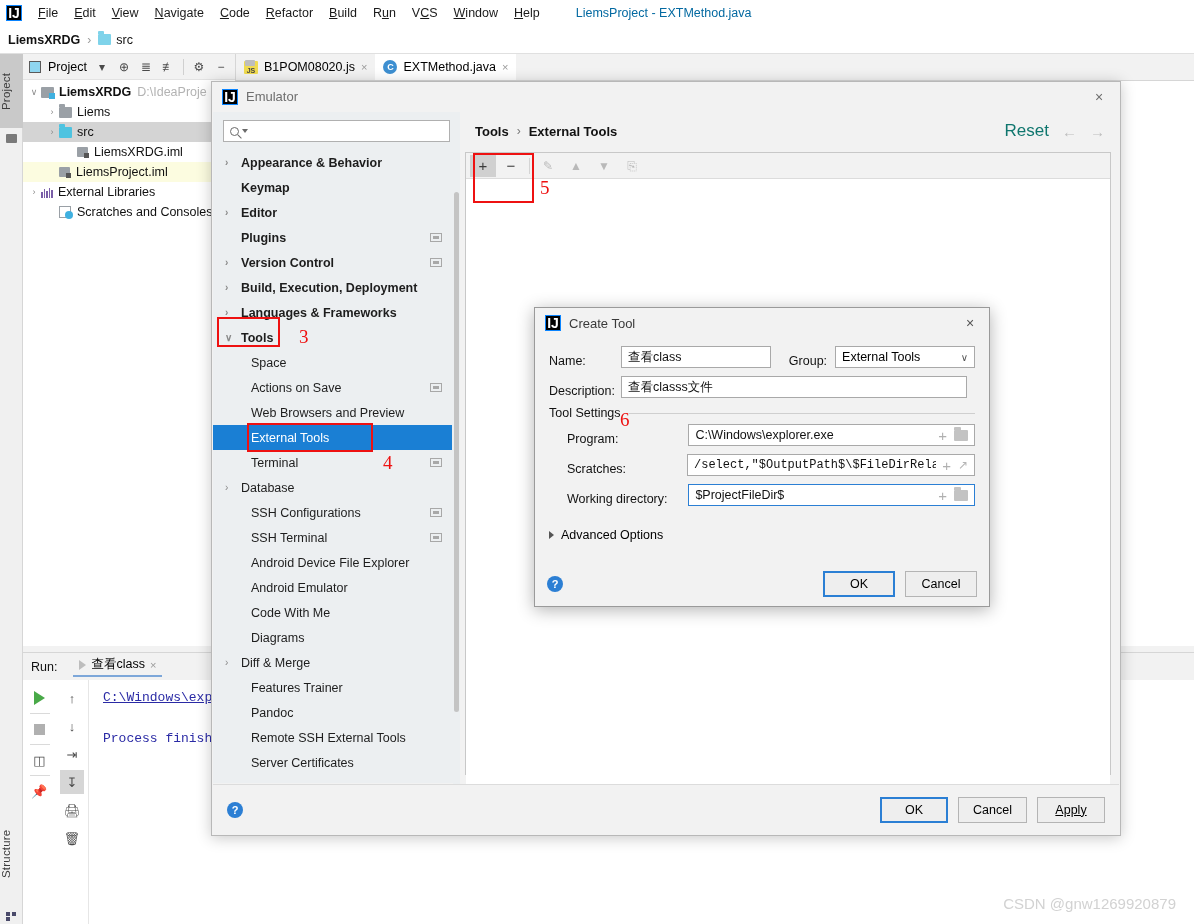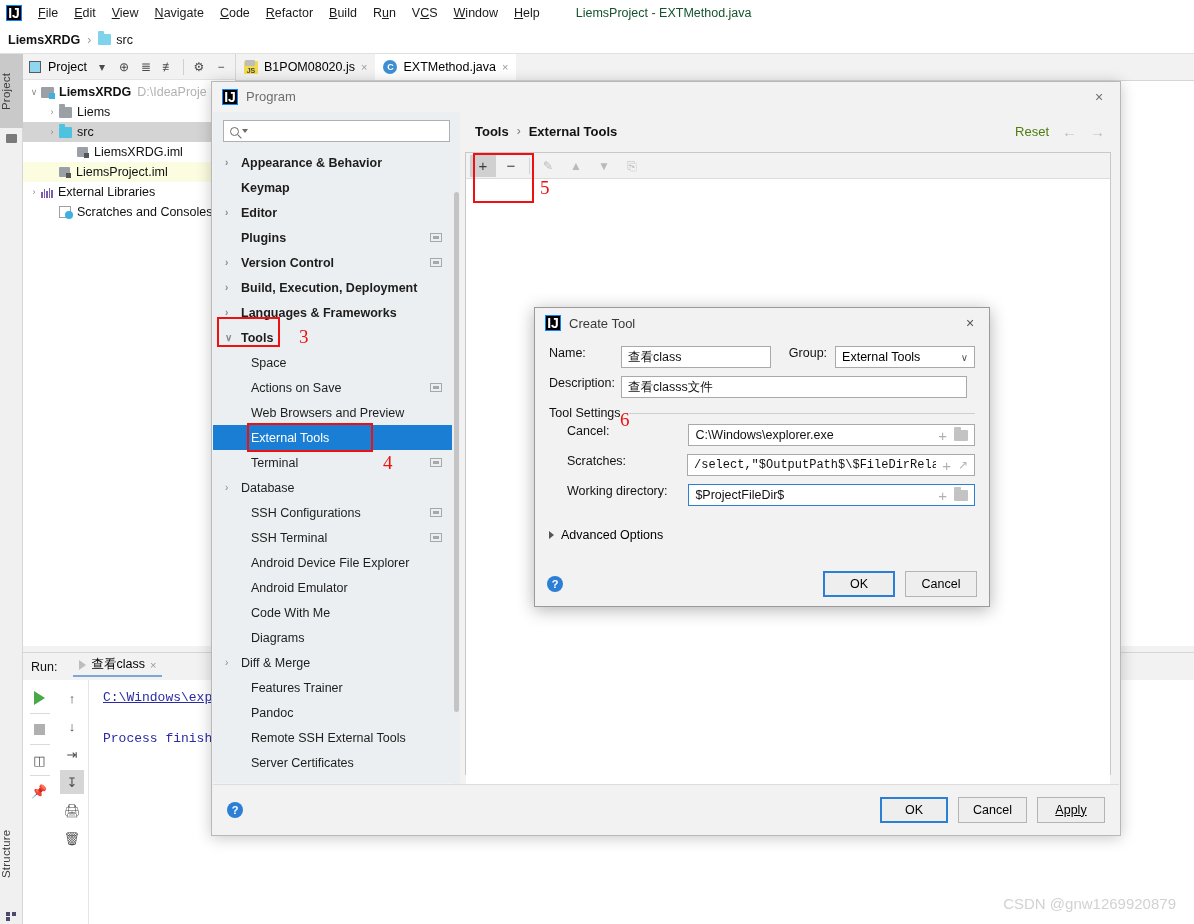--- a/index.html
+++ b/index.html
@@ -24,21 +24,21 @@
     width:16px; height:16px; margin-left:6px; margin-right:8px;
     background:#000; color:#fff; font-size:14px; font-weight:bold;
     display:flex; align-items:center; justify-content:center;
     border:1px solid #0a84ff; line-height:1;
   }
   .menu-item {
     padding:3px 8px; font-size:12.5px; color:#1a1a1a; cursor:default;
   }
   .menu-item span.u { text-decoration: underline; }
   .window-title {
-    margin-left:28px; color:#14532d; font-size:12.5px;
+    margin-left:28px; color:#0369a1; font-size:12.5px;
   }
 
   
   .breadcrumb {
     position:absolute; left:0; top:26px; width:1194px; height:28px;
     background:#ffffff; display:flex; align-items:center; padding-left:8px;
     border-bottom:1px solid #e0e0e0;
   }
   .bc-proj { font-weight:bold; font-size:12.5px; color:#111; }
   .bc-sep { color:#9a9a9a; margin:0 7px; font-size:12px; }
@@ -179,21 +179,21 @@
     border:1px solid #a8a8a8; background:#eceff1;
   }
   .badge-mini:after { content:""; position:absolute; left:2px; top:2px; width:6px; height:3px; background:#a8a8a8; }
   .set-vsb { position:absolute; right:0; top:40px; width:7px; height:640px; background:#eceff1; }
   .set-vsb i { display:block; width:5px; margin-left:1px; background:#c4c4c4; border-radius:3px; }
 
   .set-right { position:absolute; left:249px; top:30px; right:1px; bottom:52px; background:#f2f2f2; }
   .crumbrow { height:38px; display:flex; align-items:center; padding:0 14px; }
   .crumb { font-size:13px; font-weight:bold; color:#111; }
   .crumb-sep { color:#7a7a7a; margin:0 8px; font-size:12px; }
-  .reset { margin-left:auto; color:#4d7c0f; font-size:13px; }
+  .reset { margin-left:auto; color:#0f766e; font-size:17px; }
   .navarrow { color:#bdbdbd; font-size:15px; margin-left:13px; }
 
   .etbox { position:absolute; left:4px; top:40px; right:8px; bottom:8px; background:#ffffff; border:1px solid #c8c8c8; }
   .ettool { height:26px; background:#f2f2f2; border-bottom:1px solid #dcdcdc; display:flex; align-items:center; padding-left:4px; gap:2px;}
   .et-btn { width:26px;height:22px;display:flex;align-items:center;justify-content:center;font-size:15px;color:#3a3a3a;}
   .et-btn.pressed { background:#d0d0d0; }
   .et-btn.dim { color:#b9b9b9; font-size:12px;}
   .etsep { width:1px;height:16px;background:#d4d4d4;margin:0 3px; }
 
   .set-bottom { position:absolute; left:1px; right:1px; bottom:1px; height:50px; background:#f2f2f2; border-top:1px solid #dcdcdc; display:flex; align-items:center; padding:0 14px; }
@@ -210,21 +210,21 @@
   .createtool {
     position:absolute; left:534px; top:307px; width:456px; height:300px;
     background:#f2f2f2; border:1px solid #9a9a9a; box-shadow:0 3px 16px rgba(0,0,0,0.3);
   }
   .ct-title { height:30px; display:flex; align-items:center; padding-left:10px; }
   .ct-title .ij-logo { margin-left:0; margin-right:8px; }
   .ct-title-text { font-size:13px; color:#3a3a3a; }
   .ct-close { position:absolute; right:8px; top:6px; width:22px;height:18px; color:#555; font-size:14px; display:flex;align-items:center;justify-content:center;}
 
   .ct-body { padding:8px 14px 0 14px; }
-  .frow { display:flex; align-items:flex-start; margin-bottom:8px; }
+  .frow { display:flex; align-items:flex-end; margin-bottom:8px; }
   .flab { font-size:12.5px; color:#111; }
   .fld {
     height:22px; background:#ffffff; border:1px solid #a9a9a9;
     display:flex; align-items:center; padding:0 6px; font-size:12.5px; color:#111;
   }
   .fld.focus { border:1px solid #2b7fd4; }
   .fld .val { white-space:nowrap; overflow:hidden; }
   .fld.mono .val { font-family:"Liberation Mono", monospace; font-size:12px; }
   .combo {
     height:22px; background:#ffffff; border:1px solid #a9a9a9; display:flex;
@@ -400,21 +400,21 @@
       <div class="console">
         <div class="lnk">C:\Windows\expl</div>
         <div class="line2">Process finishe</div>
       </div>
     </div>
   </div>
 
   <div class="settings">
     <div class="set-title">
       <div class="ij-logo">IJ</div>
-      <div class="set-title-text">Program</div>
+      <div class="set-title-text">Emulator</div>
     </div>
     <div class="set-close">×</div>
 
     <div class="set-left">
       <div class="searchwrap">
         <div class="searchbox">
           <span class="mag"></span>
           <span class="caretdn"></span>
         </div>
       </div>
@@ -580,21 +580,21 @@
           <span class="val">查看classs文件</span>
         </div>
       </div>
 
       <div class="grouptitle">
         <span class="gtxt">Tool Settings</span>
         <span class="gline"></span>
       </div>
 
       <div class="frow" style="padding-left:18px;">
-        <div class="flab" style="width:122px;">Cancel:</div>
+        <div class="flab" style="width:122px;">Program:</div>
         <div class="fld" style="width:288px;">
           <span class="val">C:\Windows\explorer.exe</span>
           <span class="fplus">+</span>
           <span class="ffolder"></span>
         </div>
       </div>
 
       <div class="frow" style="padding-left:18px;">
         <div class="flab" style="width:122px;">Scratches:</div>
         <div class="fld mono" style="width:288px;">

